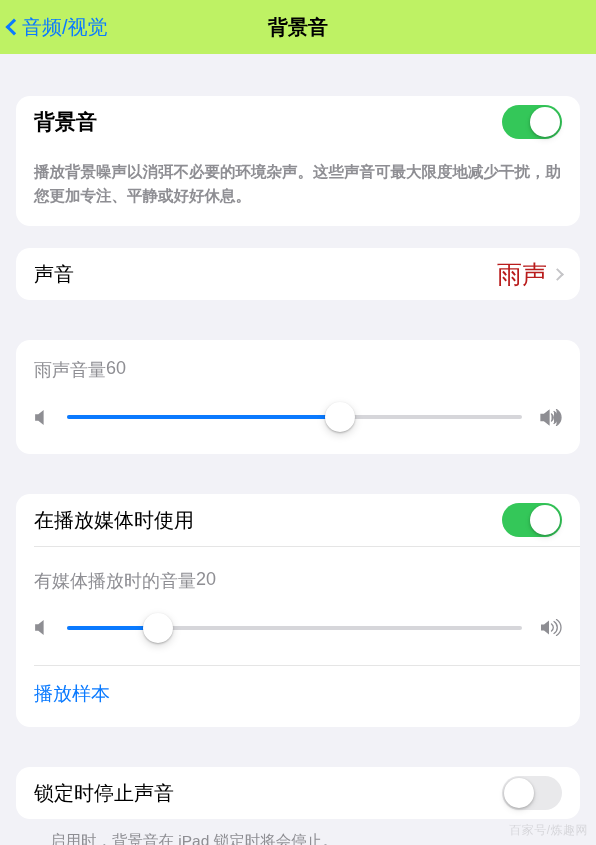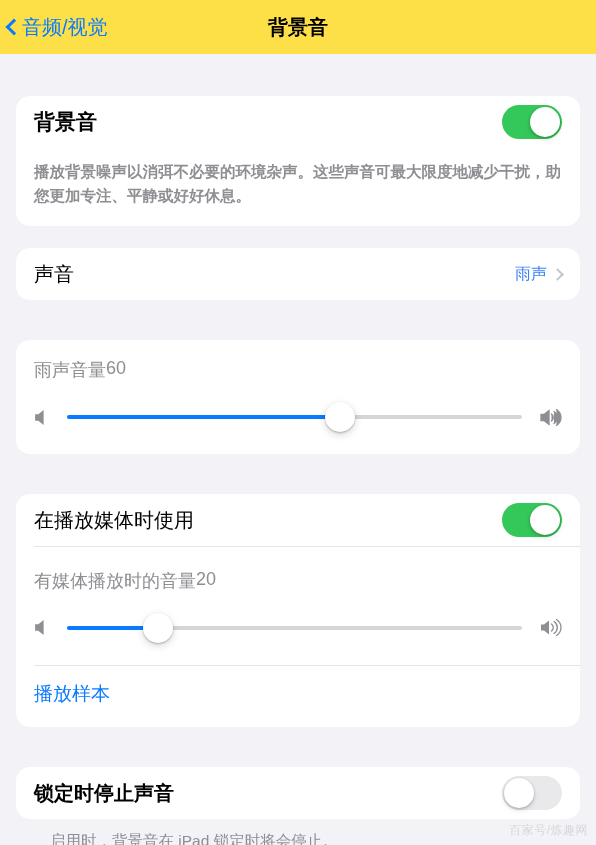--- a/index.html
+++ b/index.html
@@ -11,21 +11,21 @@
       overflow: hidden;
       position: relative;
     }
     
     .nav {
       height: 54px;
       display: flex;
       align-items: center;
       justify-content: center;
       position: relative;
-      background: #fde047;
+      background: #bef264;
     }
     .nav-back {
       position: absolute;
       left: 8px;
       top: 0;
       height: 54px;
       display: flex;
       align-items: center;
       gap: 2px;
       color: #0a7aff;
@@ -46,21 +46,21 @@
     }
     .group.first { margin-top: 42px; }
     .row {
       display: flex;
       align-items: center;
       min-height: 52px;
       padding: 0 18px;
     }
     .row-label { font-size: 20px; flex: 1; }
     .row-label.big { font-size: 21px; font-weight: 600; }
-    .row-value { font-size: 16px; color: #3b82f6; margin-right: 6px; }
+    .row-value { font-size: 25px; color: #b91c1c; margin-right: 6px; }
     .footer-text {
       color: #8e8e93;
       font-size: 15.5px;
       line-height: 1.55;
       padding: 12px 18px 18px;
       font-weight: bold;
     }
     .footer-out {
       color: #8e8e93;
       font-size: 15.5px;
@@ -224,21 +224,21 @@
             </svg>
         </span>
       </div>
     </div>
     <div class="sep-inset"></div>
     <div class="link-row">播放样本</div>
   </div>
 
   <div class="group" style="margin-top:40px">
     <div class="row">
-      <div class="row-label" style="font-weight:700">锁定时停止声音</div>
+      <div class="row-label" style="font-weight:400">锁定时停止声音</div>
       <div class="switch" id="sw3">
           <div class="knob"></div>
         </div>
     </div>
   </div>
   <div class="footer-out">启用时，背景音在 iPad 锁定时将会停止。</div>
 
 </div>
 
 <div class="watermark">百家号/炼趣网</div>

